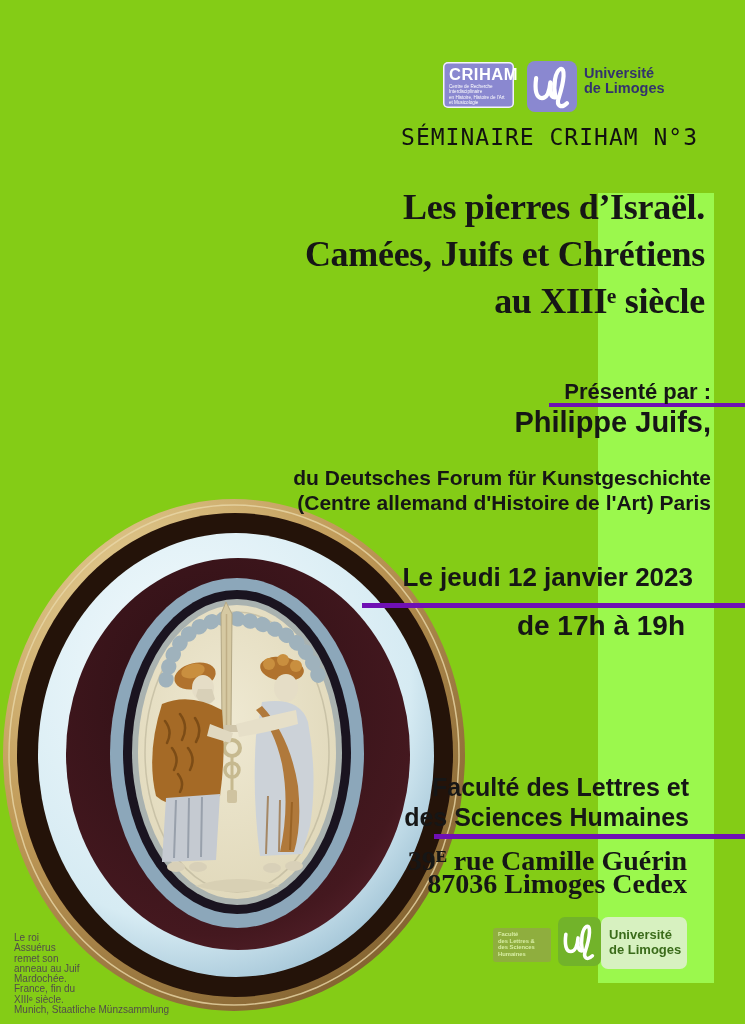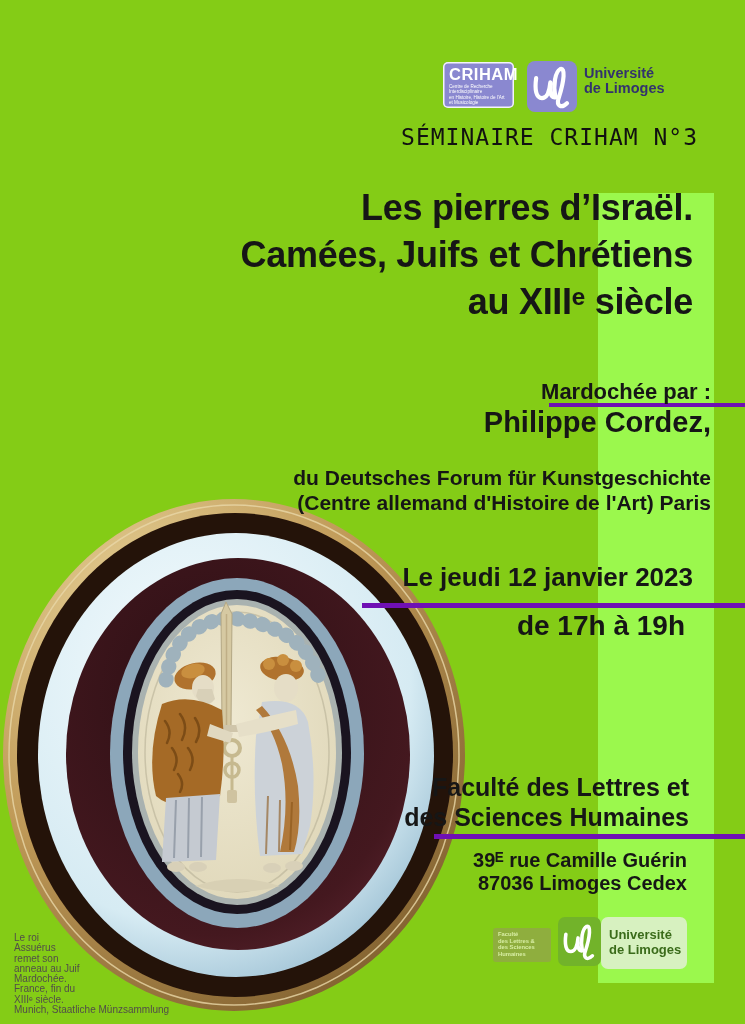--- a/index.html
+++ b/index.html
@@ -23,34 +23,34 @@
   .criham-sub{font-size:4.6px;line-height:5.3px;color:#fff;margin:1px 0 0 6px;
     white-space:pre-line;font-weight:normal;}
   .ul-square{position:absolute;z-index:3;border-radius:8px;}
   .ul-top{left:527px;top:61px;width:50px;height:51px;background:var(--logo-purple,#8a88d0);}
   .ul-glyph{width:100%;height:100%;display:block;}
   .uni-top{position:absolute;left:584px;top:66px;z-index:3;font-size:14.5px;line-height:14.5px;
     font-weight:bold;color:var(--logo-navy,#32326e);white-space:pre-line;}
   .seminar{position:absolute;right:47px;top:124px;z-index:3;color:#111;
     font-family:"DejaVu Sans Mono",monospace;font-weight:normal;font-size:23px;letter-spacing:1px;}
   
-  .title{right:52px;top:184px;font-size:36px;line-height:47px;letter-spacing:-0.3px;}
+  .title{right:40px;top:184px;font-size:36px;line-height:47px;letter-spacing:-0.3px;font-family:Liberation Serif, serif;}
   
   .p-label{right:34px;top:379px;font-size:22px;}
   .p-name{right:34px;top:406px;font-size:29px;}
   .p-role{right:34px;top:441px;font-size:21px;}
   .p-org1{right:34px;top:466px;font-size:21px;}
   .p-org2{right:34px;top:491px;font-size:21px;}
   
   .e-date{right:52px;top:562px;font-size:26px;}
   .e-time{right:60px;top:610px;font-size:28px;}
   .e-room{right:58px;top:641px;font-size:28px;}
   
   .v-fac{right:56px;top:772px;font-size:25px;line-height:30px;}
-  .v-addr{right:58px;top:849px;font-size:20px;line-height:23px;}
+  .v-addr{right:58px;top:849px;font-size:28px;line-height:23px;font-family:Liberation Serif, serif;}
   
   .rule{position:absolute;background:var(--accent-purple,#6f10b4);z-index:2;}
   .rule-presenter{left:549px;top:403px;width:196px;height:4px;}
   .rule-date{left:362px;top:603px;width:383px;height:5px;}
   .rule-venue{left:434px;top:834px;width:311px;height:5px;}
   
   .fac-box{position:absolute;left:493px;top:928px;width:58px;height:34px;z-index:3;
     background:var(--logo-olive,#8fae3e);border-radius:3px;}
   .fac-box-text{font-size:5.8px;line-height:6.6px;color:#d8eea4;font-weight:bold;
     margin:3px 0 0 5px;white-space:pre-line;}
@@ -170,23 +170,23 @@
   </div>
   <div class="uni-top">Université
 de Limoges</div>
 
   <div class="seminar">SÉMINAIRE CRIHAM N°3</div>
 
   <h1 class="txt r title" style="margin:0">Les pierres d’Israël.
 Camées, Juifs et Chrétiens
 au XIIIᵉ siècle</h1>
 
-  <div class="txt r p-label">Mardochée par :</div>
+  <div class="txt r p-label">Présenté par :</div>
   <div class="rule rule-presenter"></div>
-  <div class="txt r p-name">Philippe Cordez,</div>
+  <div class="txt r p-name">Philippe Juifs,</div>
   <div class="txt r p-org1">du Deutsches Forum für Kunstgeschichte</div>
   <div class="txt r p-org2">(Centre allemand d'Histoire de l'Art) Paris</div>
 
   <div class="txt r e-date">Le jeudi 12 janvier 2023</div>
   <div class="rule rule-date"></div>
   <div class="txt r e-time">de 17h à 19h</div>
 
   <div class="txt r v-fac">Faculté des Lettres et
 des Sciences Humaines</div>
   <div class="rule rule-venue"></div>

